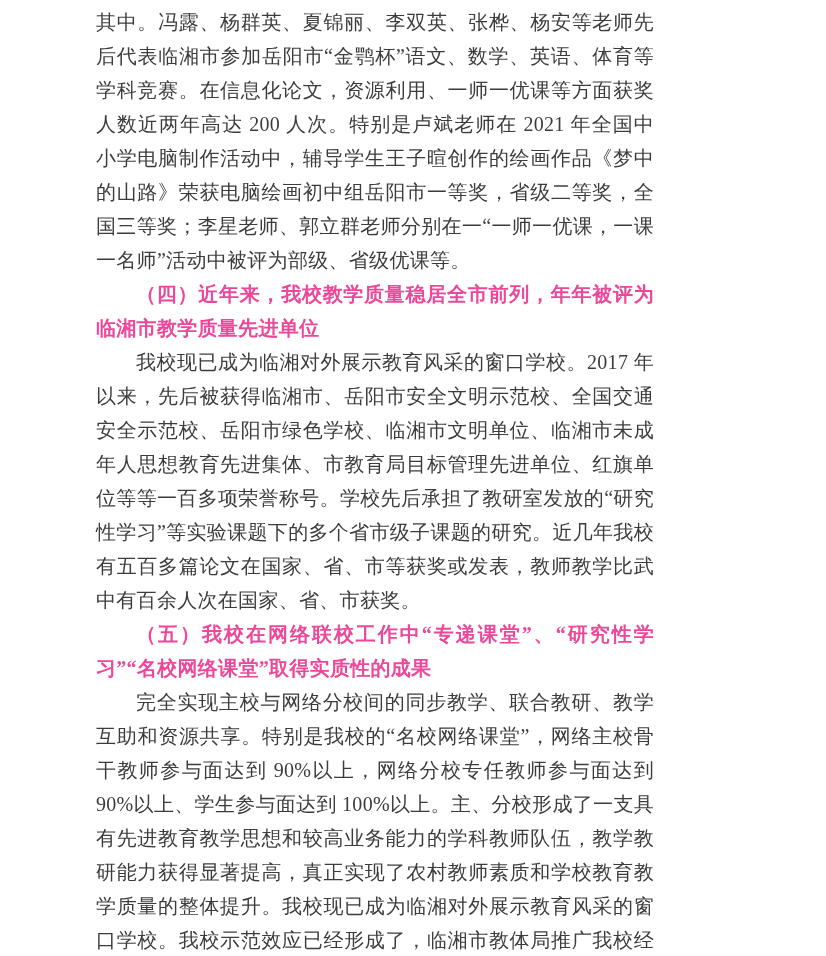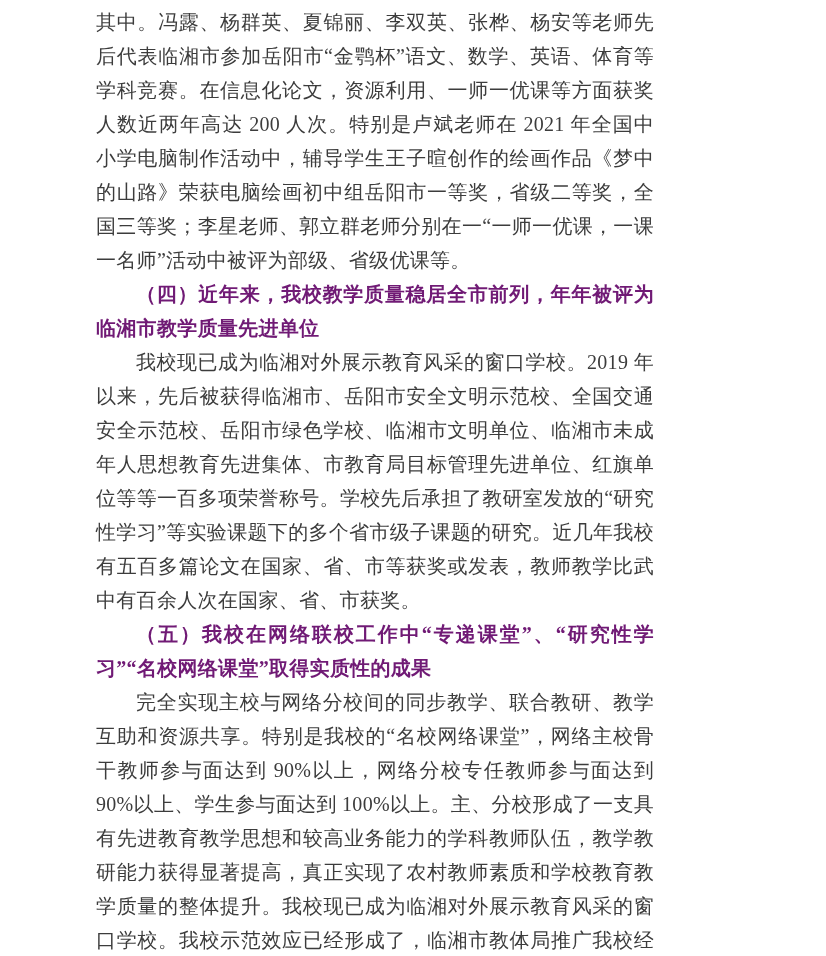--- a/index.html
+++ b/index.html
@@ -25,36 +25,36 @@
   .page p {
     margin: 0;
     padding: 0;
     text-indent: 2em;
   }
   .body-para.no-indent {
     text-indent: 0;
   }
   .sub-heading {
     font-weight: bold;
-    color: #701a75;
+    color: #ec4899;
   }
   .main-heading {
     font-family: "Liberation Sans", "DejaVu Sans", sans-serif;
     font-weight: bold;
     color: #15803d;
   }
 </style>
 </head>
 <body>
 
 <div class="page">
   <p class="body-para no-indent">其中。冯露、杨群英、夏锦丽、李双英、张桦、杨安等老师先后代表临湘市参加岳阳市“金鹗杯”语文、数学、英语、体育等学科竞赛。在信息化论文，资源利用、一师一优课等方面获奖人数近两年高达 200 人次。特别是卢斌老师在 2021 年全国中小学电脑制作活动中，辅导学生王子暄创作的绘画作品《梦中的山路》荣获电脑绘画初中组岳阳市一等奖，省级二等奖，全国三等奖；李星老师、郭立群老师分别在一“一师一优课，一课一名师”活动中被评为部级、省级优课等。</p>
 
   <p class="sub-heading">（四）近年来，我校教学质量稳居全市前列，年年被评为临湘市教学质量先进单位</p>
 
-  <p class="body-para">我校现已成为临湘对外展示教育风采的窗口学校。2019 年以来，先后被获得临湘市、岳阳市安全文明示范校、全国交通安全示范校、岳阳市绿色学校、临湘市文明单位、临湘市未成年人思想教育先进集体、市教育局目标管理先进单位、红旗单位等等一百多项荣誉称号。学校先后承担了教研室发放的“研究性学习”等实验课题下的多个省市级子课题的研究。近几年我校有五百多篇论文在国家、省、市等获奖或发表，教师教学比武中有百余人次在国家、省、市获奖。</p>
+  <p class="body-para">我校现已成为临湘对外展示教育风采的窗口学校。2017 年以来，先后被获得临湘市、岳阳市安全文明示范校、全国交通安全示范校、岳阳市绿色学校、临湘市文明单位、临湘市未成年人思想教育先进集体、市教育局目标管理先进单位、红旗单位等等一百多项荣誉称号。学校先后承担了教研室发放的“研究性学习”等实验课题下的多个省市级子课题的研究。近几年我校有五百多篇论文在国家、省、市等获奖或发表，教师教学比武中有百余人次在国家、省、市获奖。</p>
 
   <p class="sub-heading">（五）我校在网络联校工作中“专递课堂”、“研究性学习”“名校网络课堂”取得实质性的成果</p>
 
   <p class="body-para">完全实现主校与网络分校间的同步教学、联合教研、教学互助和资源共享。特别是我校的“名校网络课堂”，网络主校骨干教师参与面达到 90%以上，网络分校专任教师参与面达到 90%以上、学生参与面达到 100%以上。主、分校形成了一支具有先进教育教学思想和较高业务能力的学科教师队伍，教学教研能力获得显著提高，真正实现了农村教师素质和学校教育教学质量的整体提升。我校现已成为临湘对外展示教育风采的窗口学校。我校示范效应已经形成了，临湘市教体局推广我校经验，在全市开展校联体结对活动。岳阳市、临湘市领导先后来我校指导工作。学校多次接待兄弟学校的参观交流，校长多次被邀请外出讲座。</p>
 
   <p class="main-heading">四、专家点评</p>
 </div>
 
 </body></html>

